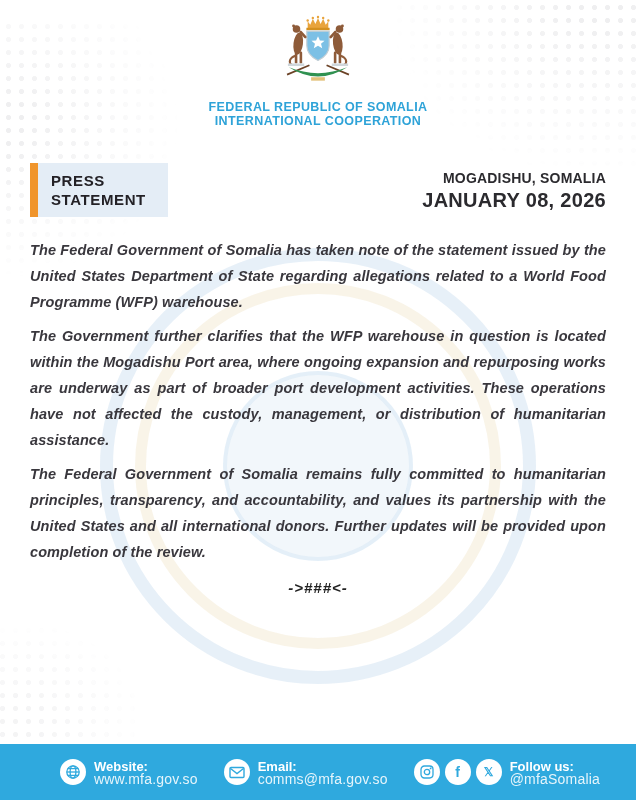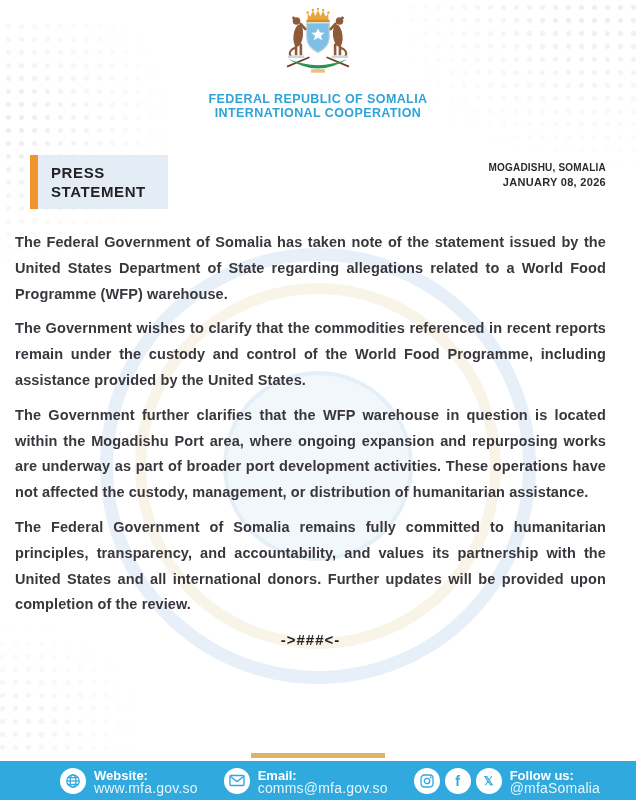--- a/index.html
+++ b/index.html
@@ -23,42 +23,42 @@
   .watermark{position:absolute;top:248px;left:50%;transform:translateX(-50%);
     width:410px;height:410px;border-radius:50%;
     border:13px solid rgba(70,140,200,0.13);z-index:0;}
   .watermark::before{content:"";position:absolute;inset:22px;border-radius:50%;
     border:11px solid rgba(214,175,92,0.14);}
   .watermark::after{content:"";position:absolute;inset:110px;border-radius:50%;
     background:rgba(125,175,220,0.10);border:4px solid rgba(70,140,200,0.08);}
   .content{position:relative;z-index:1;}
 
   
-  .header{padding-top:6px;text-align:center;}
+  .header{padding-top:14px;text-align:center;}
   .org{margin-top:3px;color:#2EA3D8;font-weight:700;font-size:12.5px;line-height:13.5px;letter-spacing:.4px;}
 
   
   .meta-row{display:flex;justify-content:space-between;align-items:flex-start;margin:35px 30px 0 30px;}
   .press-label{display:flex;align-items:stretch;}
   .accent-bar{width:8px;background:#F0952C;}
   .press-box{background:#E4EDF6;padding:8px 22px 8px 13px;}
   .press-text{font-size:15px;line-height:19px;font-weight:700;color:#232126;letter-spacing:.6px;}
   .dateline{text-align:right;margin-top:7px;color:#2B2A2E;}
-  .dateline-location{font-size:10px;font-weight:700;letter-spacing:.2px;}
-  .dateline-date{font-size:11px;font-weight:700;letter-spacing:.3px;margin-top:3px;}
-
-  
-  .body{margin:21px 30px 0 15px;font-size:14.5px;line-height:25.8px;font-weight:600;
-    color:#39373d;text-align:justify;letter-spacing:.1px;}
+  .dateline-location{font-size:14px;font-weight:700;letter-spacing:.2px;}
+  .dateline-date{font-size:20px;font-weight:700;letter-spacing:.3px;margin-top:3px;}
+
+  
+  .body{margin:21px 30px 0 30px;font-size:14.5px;line-height:25.8px;font-weight:600;
+    color:#39373d;text-align:justify;letter-spacing:.1px;font-style:italic;}
   .body p{margin:0 0 9px 0;}
   .end-mark{text-align:center;font-weight:700;font-size:15px;letter-spacing:1px;color:#222;margin-top:5px;}
 
   
   .gold-bar{position:absolute;left:50%;transform:translateX(-50%);bottom:42px;width:134px;height:5px;background:#DDB36A;z-index:2;}
-  .footer{position:absolute;left:0;right:0;bottom:0;height:39px;background:#2FA9DE;
+  .footer{position:absolute;left:0;right:0;bottom:0;height:56px;background:#2FA9DE;
     display:flex;align-items:center;box-sizing:border-box;padding-left:60px;gap:26px;color:#fff;z-index:2;}
   .f-group{display:flex;align-items:center;gap:8px;}
   .circle-icon{width:26px;height:26px;border-radius:50%;background:#fff;color:#2FA9DE;
     display:flex;align-items:center;justify-content:center;flex:0 0 auto;}
   .icon-row{display:flex;gap:5px;}
   .f-text{display:flex;flex-direction:column;justify-content:center;}
   .f-label{font-size:13px;font-weight:700;line-height:14px;}
   .f-value{font-size:14px;line-height:10px;color:rgba(255,255,255,0.88);letter-spacing:.2px;}
   .glyph-letter{font-weight:700;font-size:14px;line-height:1;}
   .glyph-x{font-weight:700;font-size:12px;line-height:1;}
@@ -132,21 +132,20 @@
         </div>
       </div>
       <div class="dateline">
         <div class="dateline-location">MOGADISHU, SOMALIA</div>
         <div class="dateline-date">JANUARY 08, 2026</div>
       </div>
     </div>
 
     <div class="body">
       <p>The Federal Government of Somalia has taken note of the statement issued by the United States Department of State regarding allegations related to a World Food Programme (WFP) warehouse.</p>
-      <p>The Government wishes to clarify that the commodities referenced in recent reports remain under the custody and control of the World Food Programme, including assistance provided by the United States.</p>
       <p>The Government further clarifies that the WFP warehouse in question is located within the Mogadishu Port area, where ongoing expansion and repurposing works are underway as part of broader port development activities. These operations have not affected the custody, management, or distribution of humanitarian assistance.</p>
       <p>The Federal Government of Somalia remains fully committed to humanitarian principles, transparency, and accountability, and values its partnership with the United States and all international donors. Further updates will be provided upon completion of the review.</p>
       <div class="end-mark">-&gt;###&lt;-</div>
     </div>
   </div>
 
   <div class="gold-bar"></div>
 
   <div class="footer">
     <div class="f-group">

